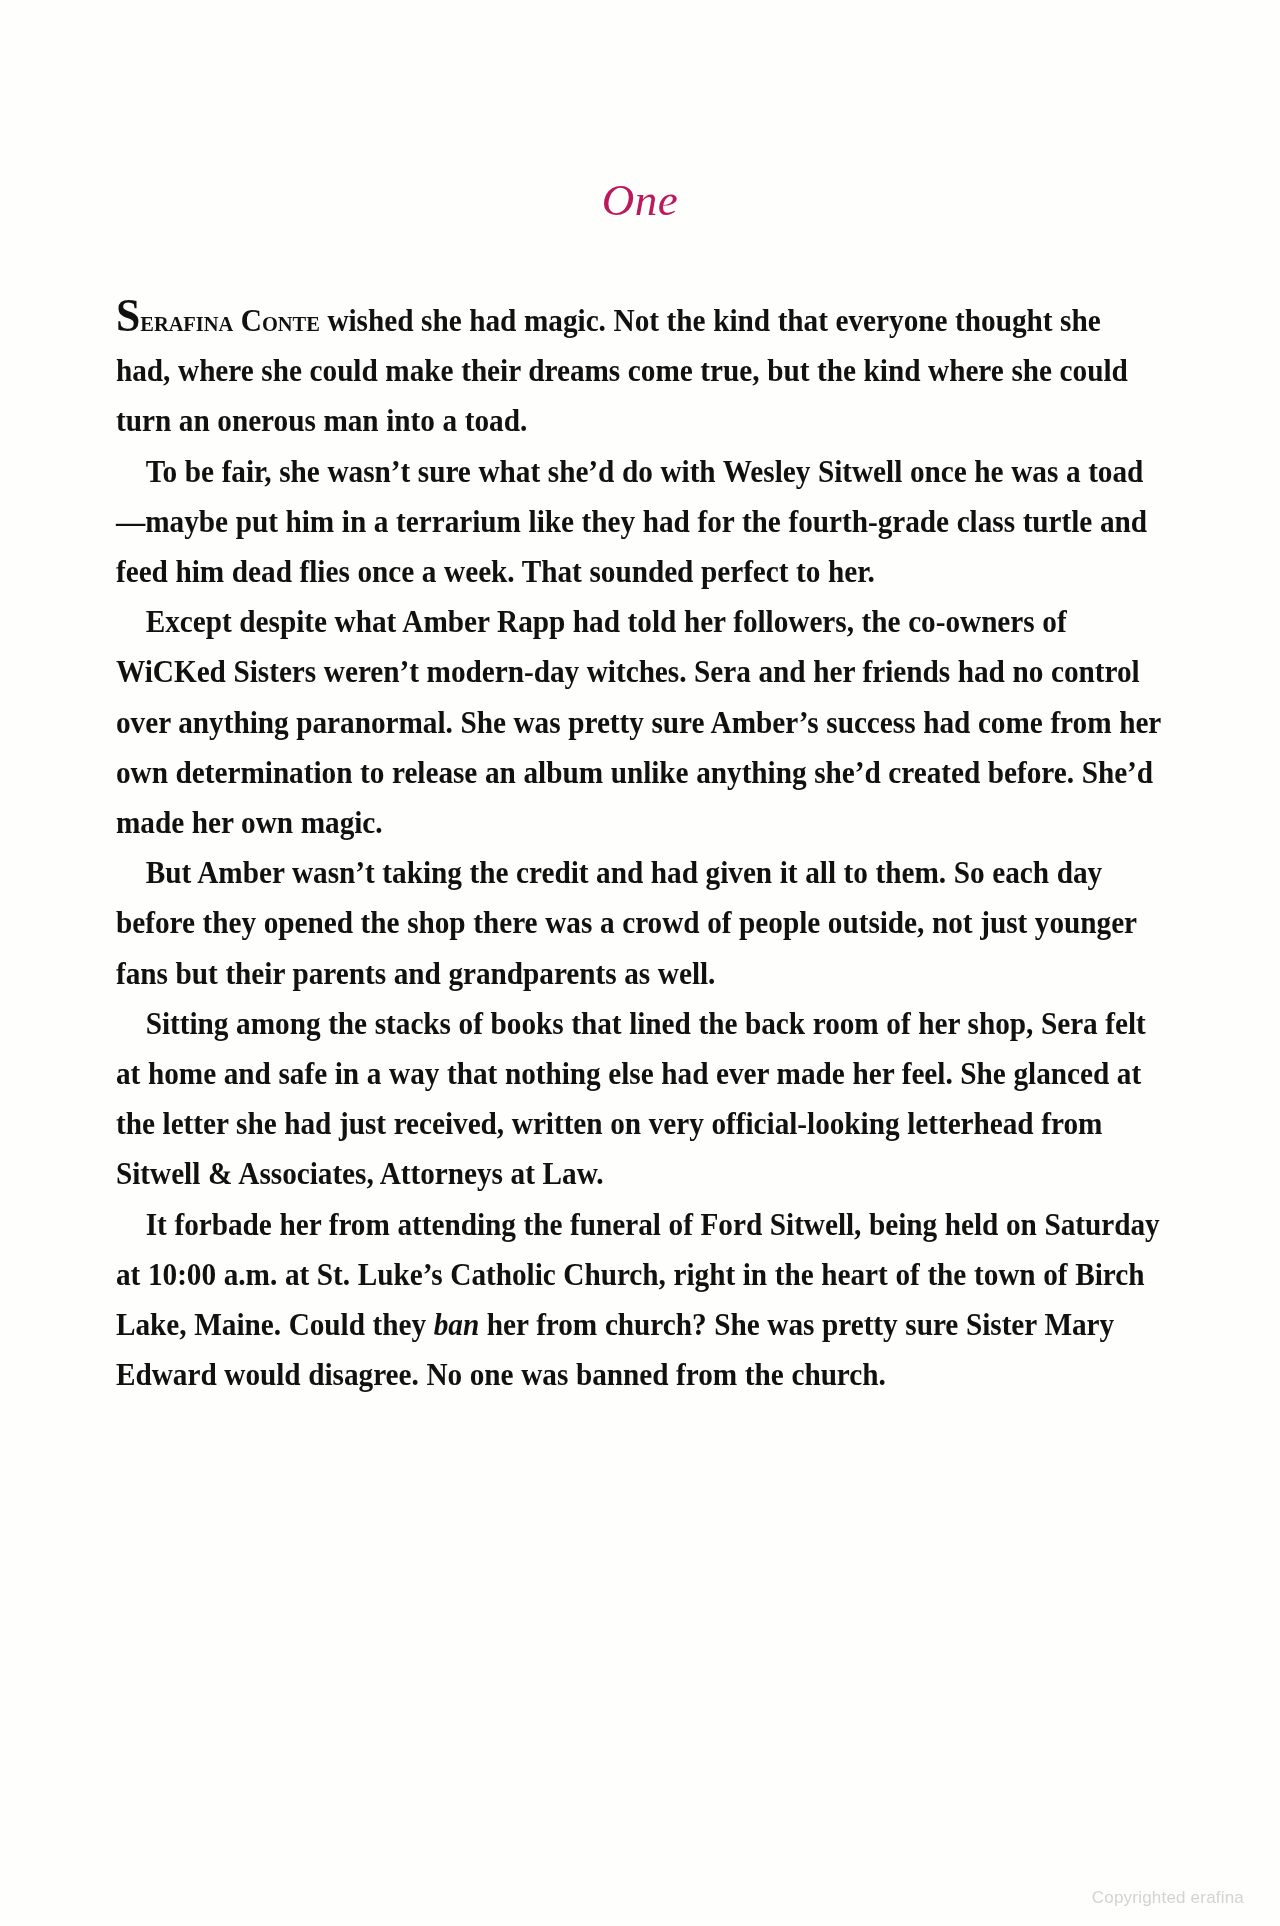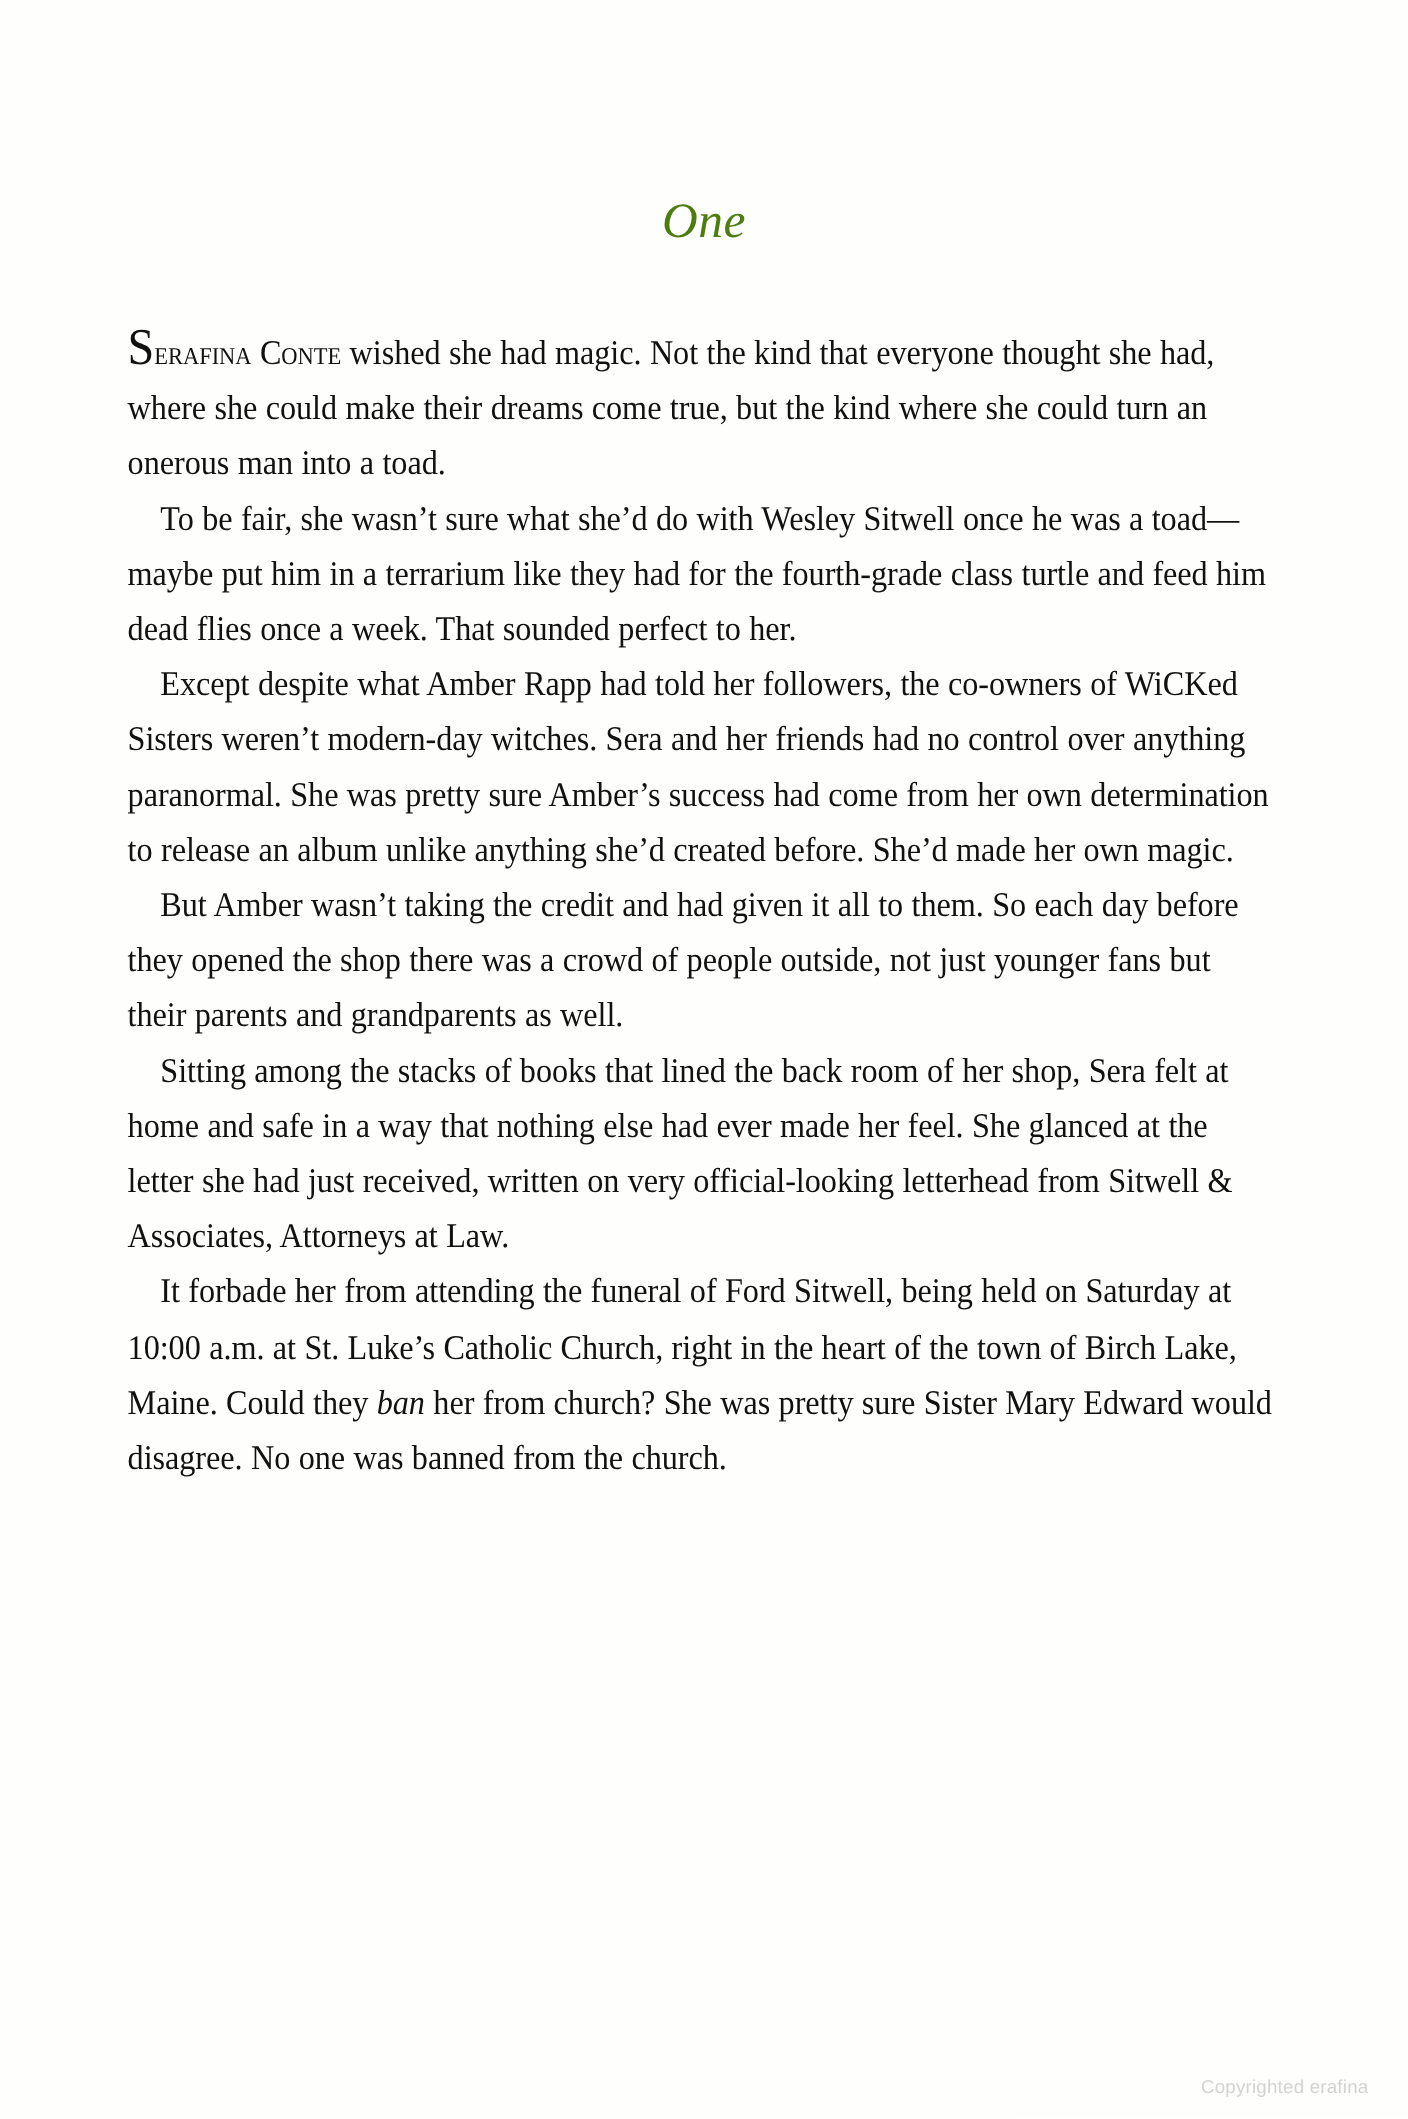--- a/index.html
+++ b/index.html
@@ -24,32 +24,33 @@
     height: 1926px;
     background: #fefefd;
   }
 
   .chapter-title {
     text-align: center;
     font-style: italic;
     font-size: 45px;
     font-weight: 400;
     letter-spacing: 0.5px;
-    color: #4d7c0f;
+    color: #be185d;
     margin: 0;
     padding-top: 178px;
     line-height: 1;
     font-family: "Liberation Serif", "DejaVu Serif", serif;
   }
 
   .body-block {
     position: absolute;
     left: 116px;
     top: 296px;
     width: 1046px;
+    font-weight: bold;
   }
 
   p.para {
     margin: 0;
     font-size: 31.5px;
     line-height: 50.2px;
     text-align: left;
     color: #111111;
     letter-spacing: -0.05px;
     word-spacing: 0.4px;

